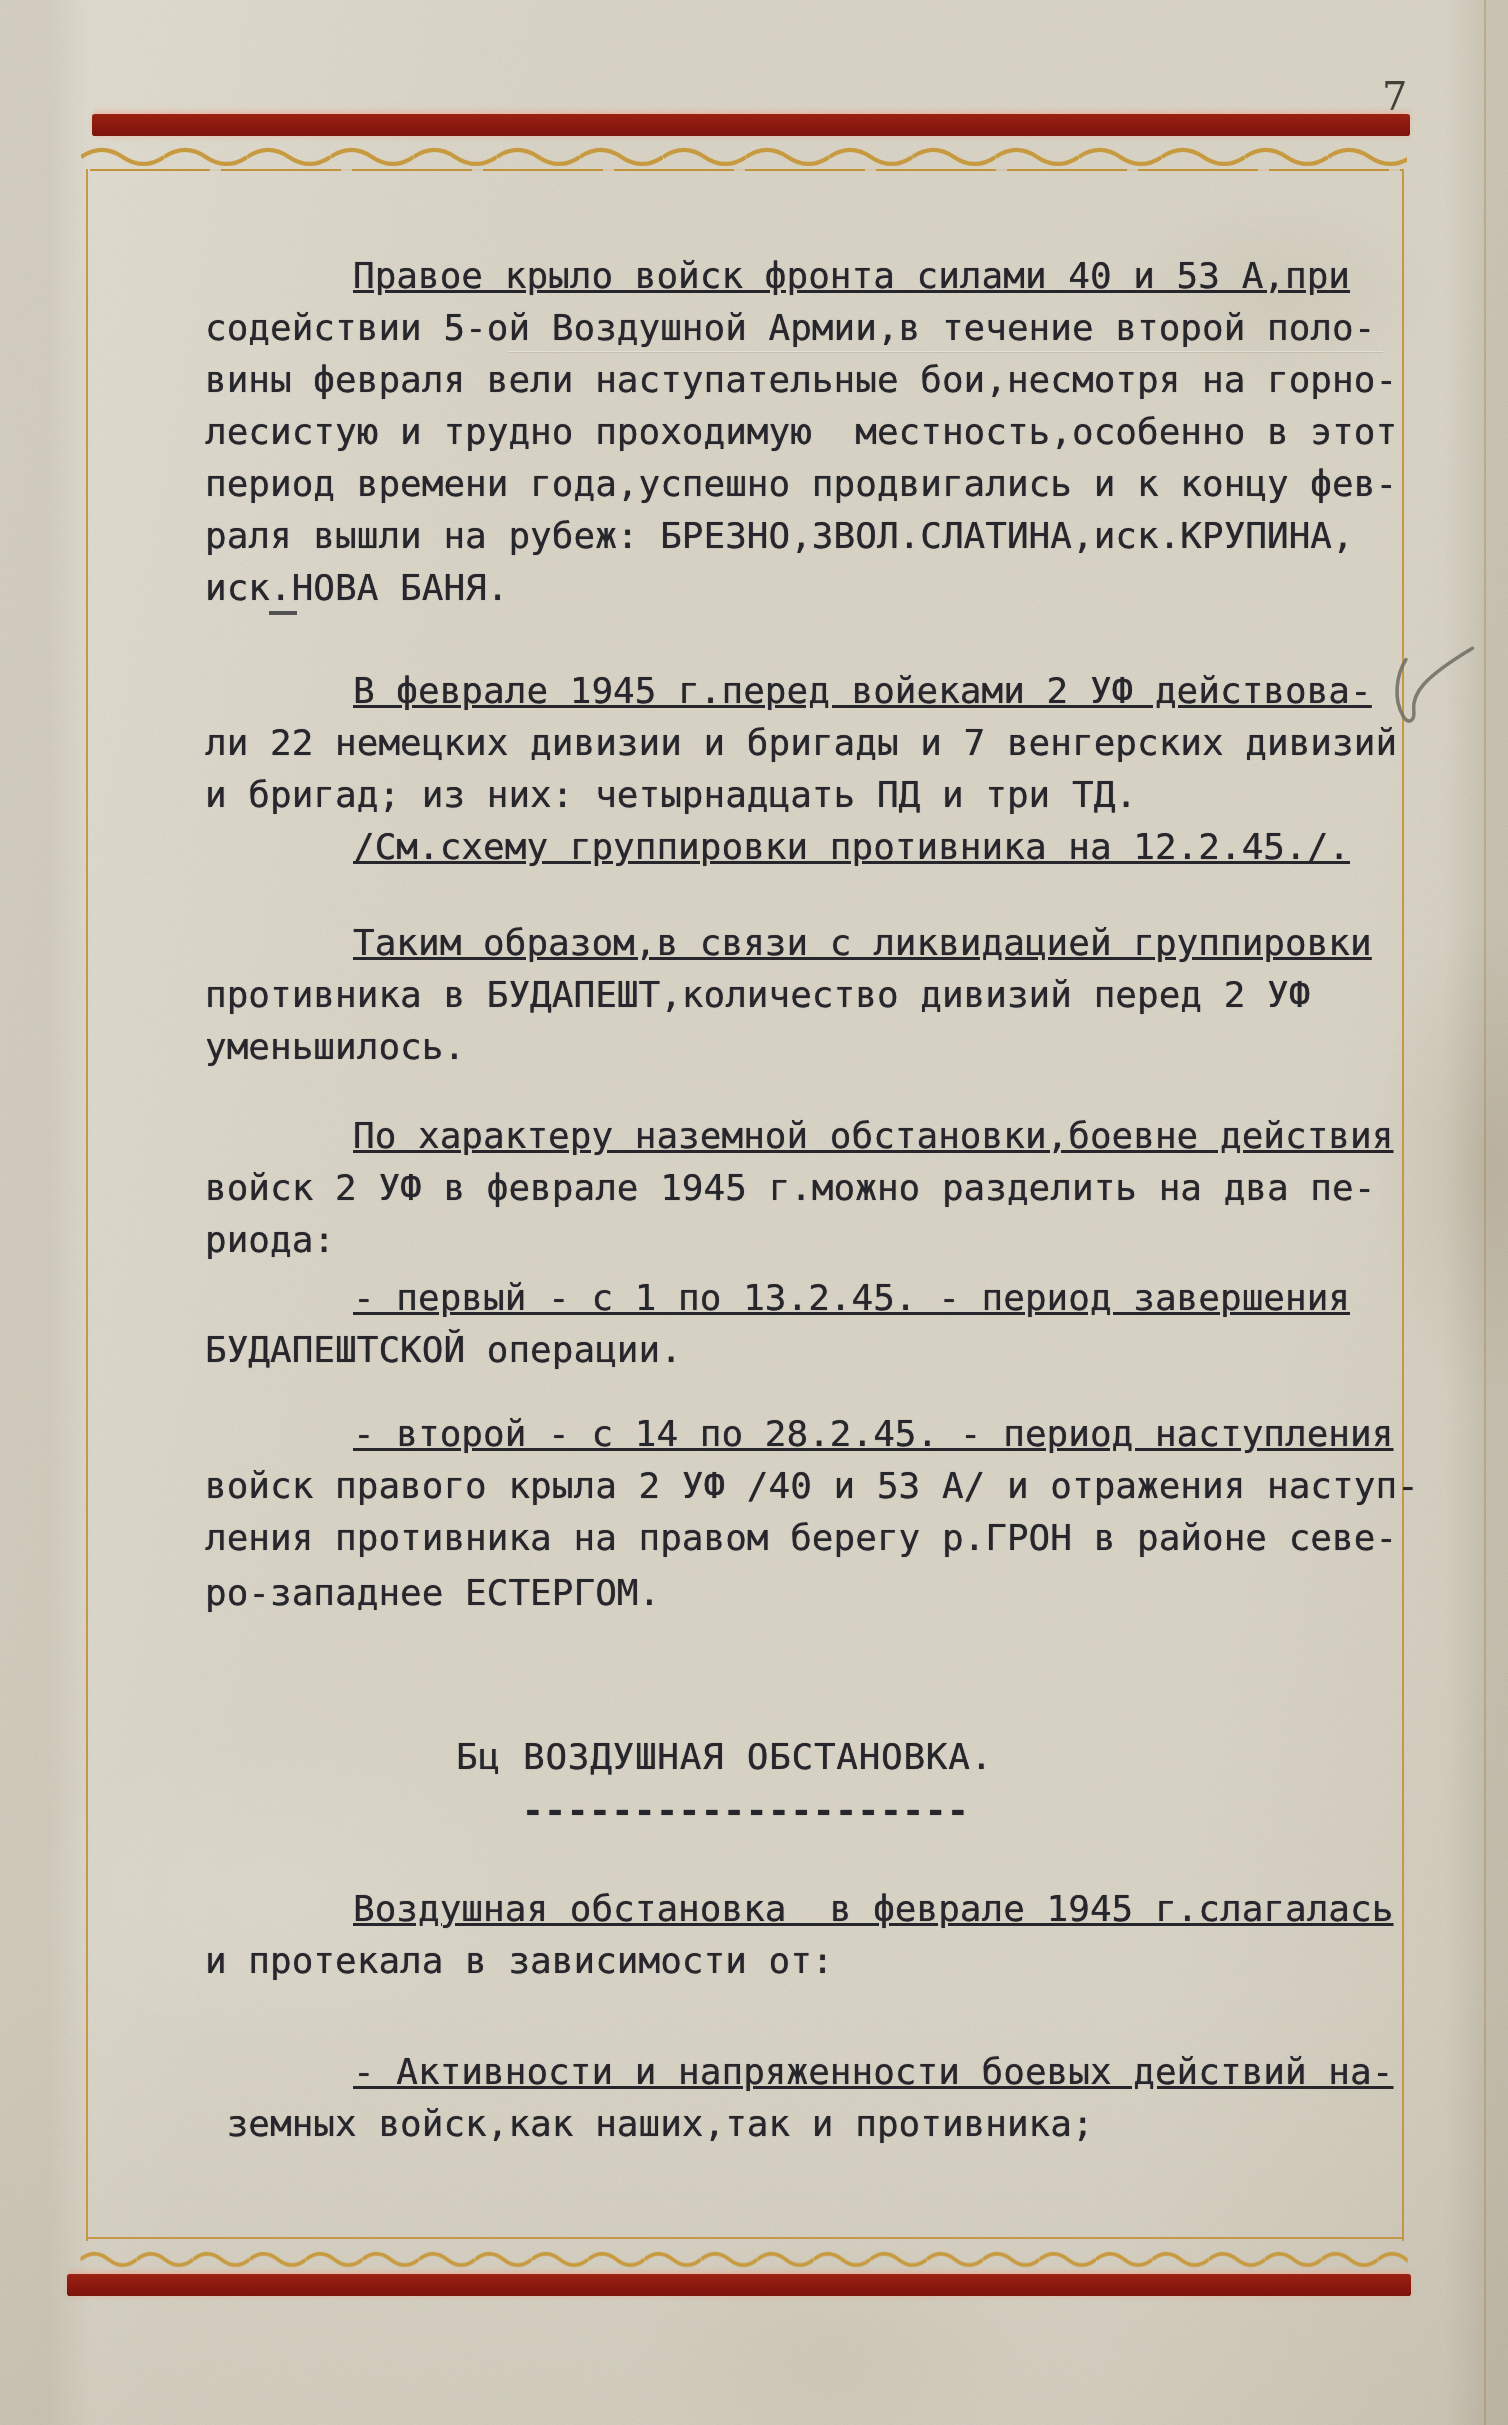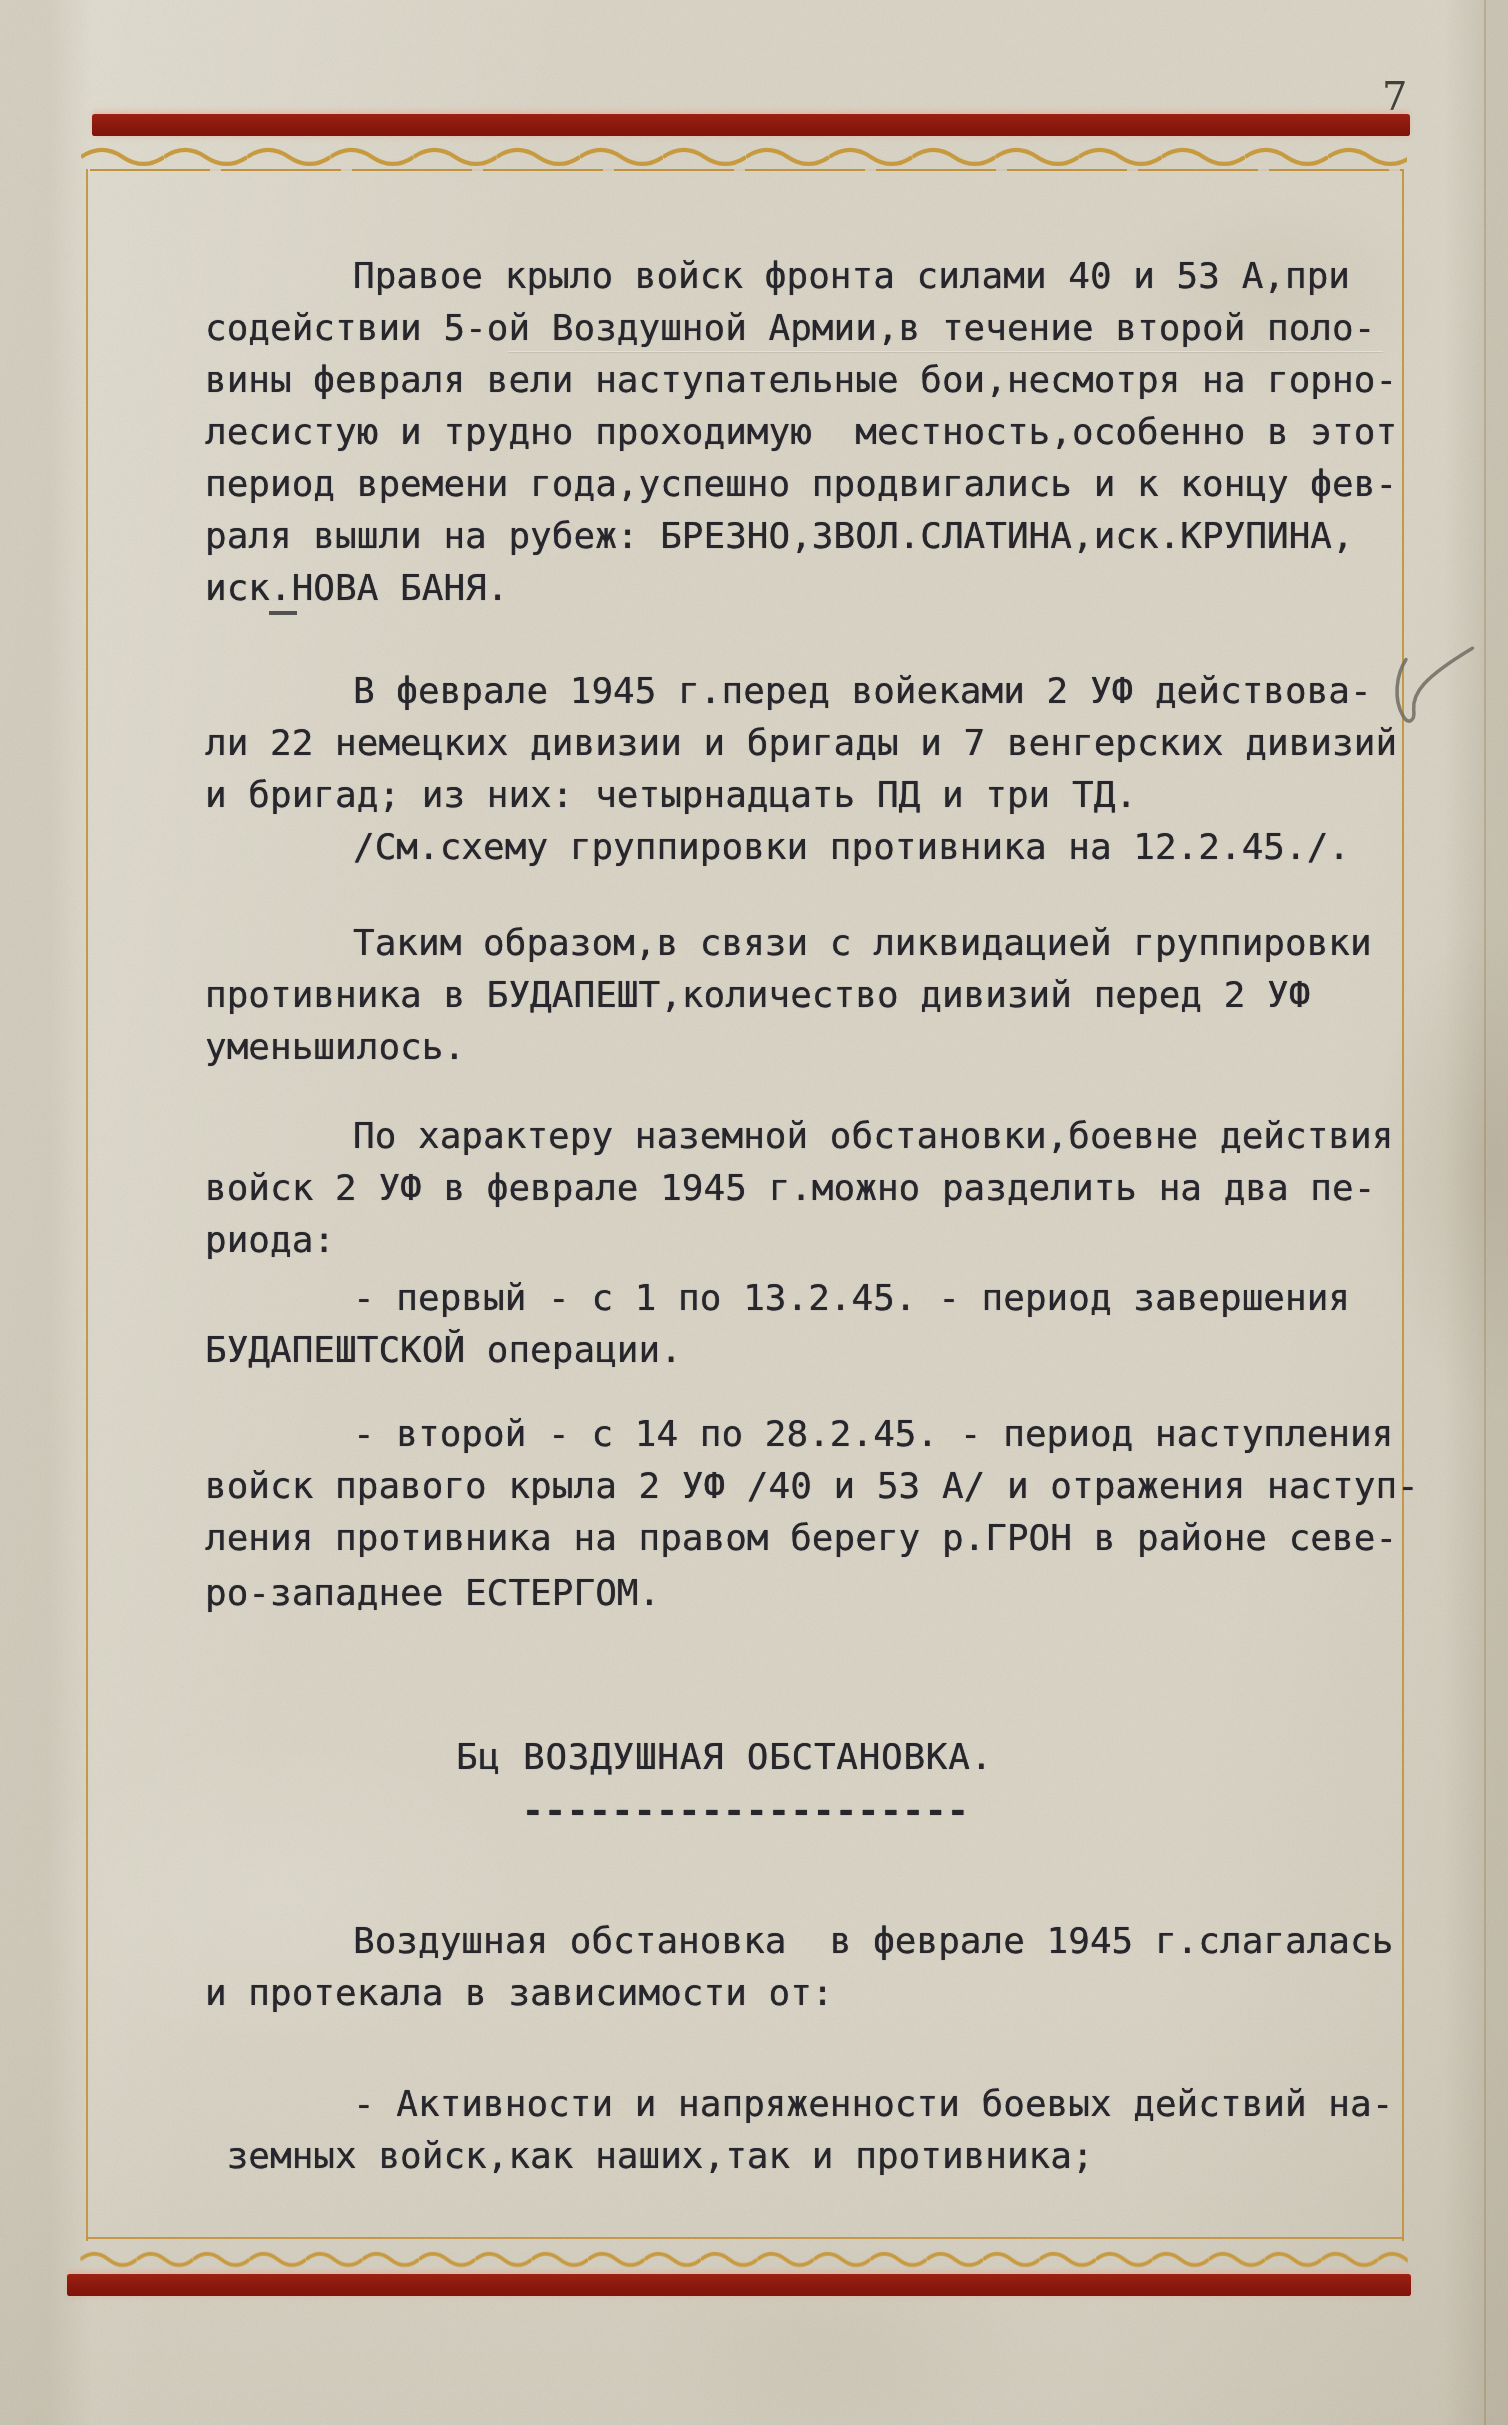--- a/index.html
+++ b/index.html
@@ -55,25 +55,25 @@
   .gold-line.frame-bottom{left:86px;top:2237px;width:1318px;height:2.1px;}
 
   .checkmark{position:absolute;left:1389px;top:644px;}
 
   .text-flow{
     position:absolute;left:205px;top:250px;width:1204px;
     font-size:36px;line-height:52px;color:#26262c;white-space:pre;
     text-shadow:0 0 0.8px rgba(38,38,44,.8);
   }
   .block .line{white-space:pre;}
-  .fi{padding-left:148px;}
+  .fi{padding-left:148px;text-decoration:underline;}
   .b1{margin-top:51px}.b2{margin-top:0}.b3{margin-top:44px}
   .b4{margin-top:37px}.b5{margin-top:6.4px}.b6{margin-top:32px}
   .b7{margin-top:2.8px}.b8{margin-top:112px}.b9{margin-top:1.4px}
-  .b10{margin-top:78px}.b11{margin-top:59px}
+  .b10{margin-top:46px}.b11{margin-top:59px}
   .heading .line{margin-left:251px;font-weight:normal;letter-spacing:0.7px;}
   .underline .line{margin-left:317px;font-weight:bold;letter-spacing:0.7px;}
 
   .overstrike-mark{position:absolute;left:269px;top:611px;width:28px;height:3.5px;background:#26262c;opacity:.75;}
 </style>
 </head>
 <body>
 
 <div class="page">
 

